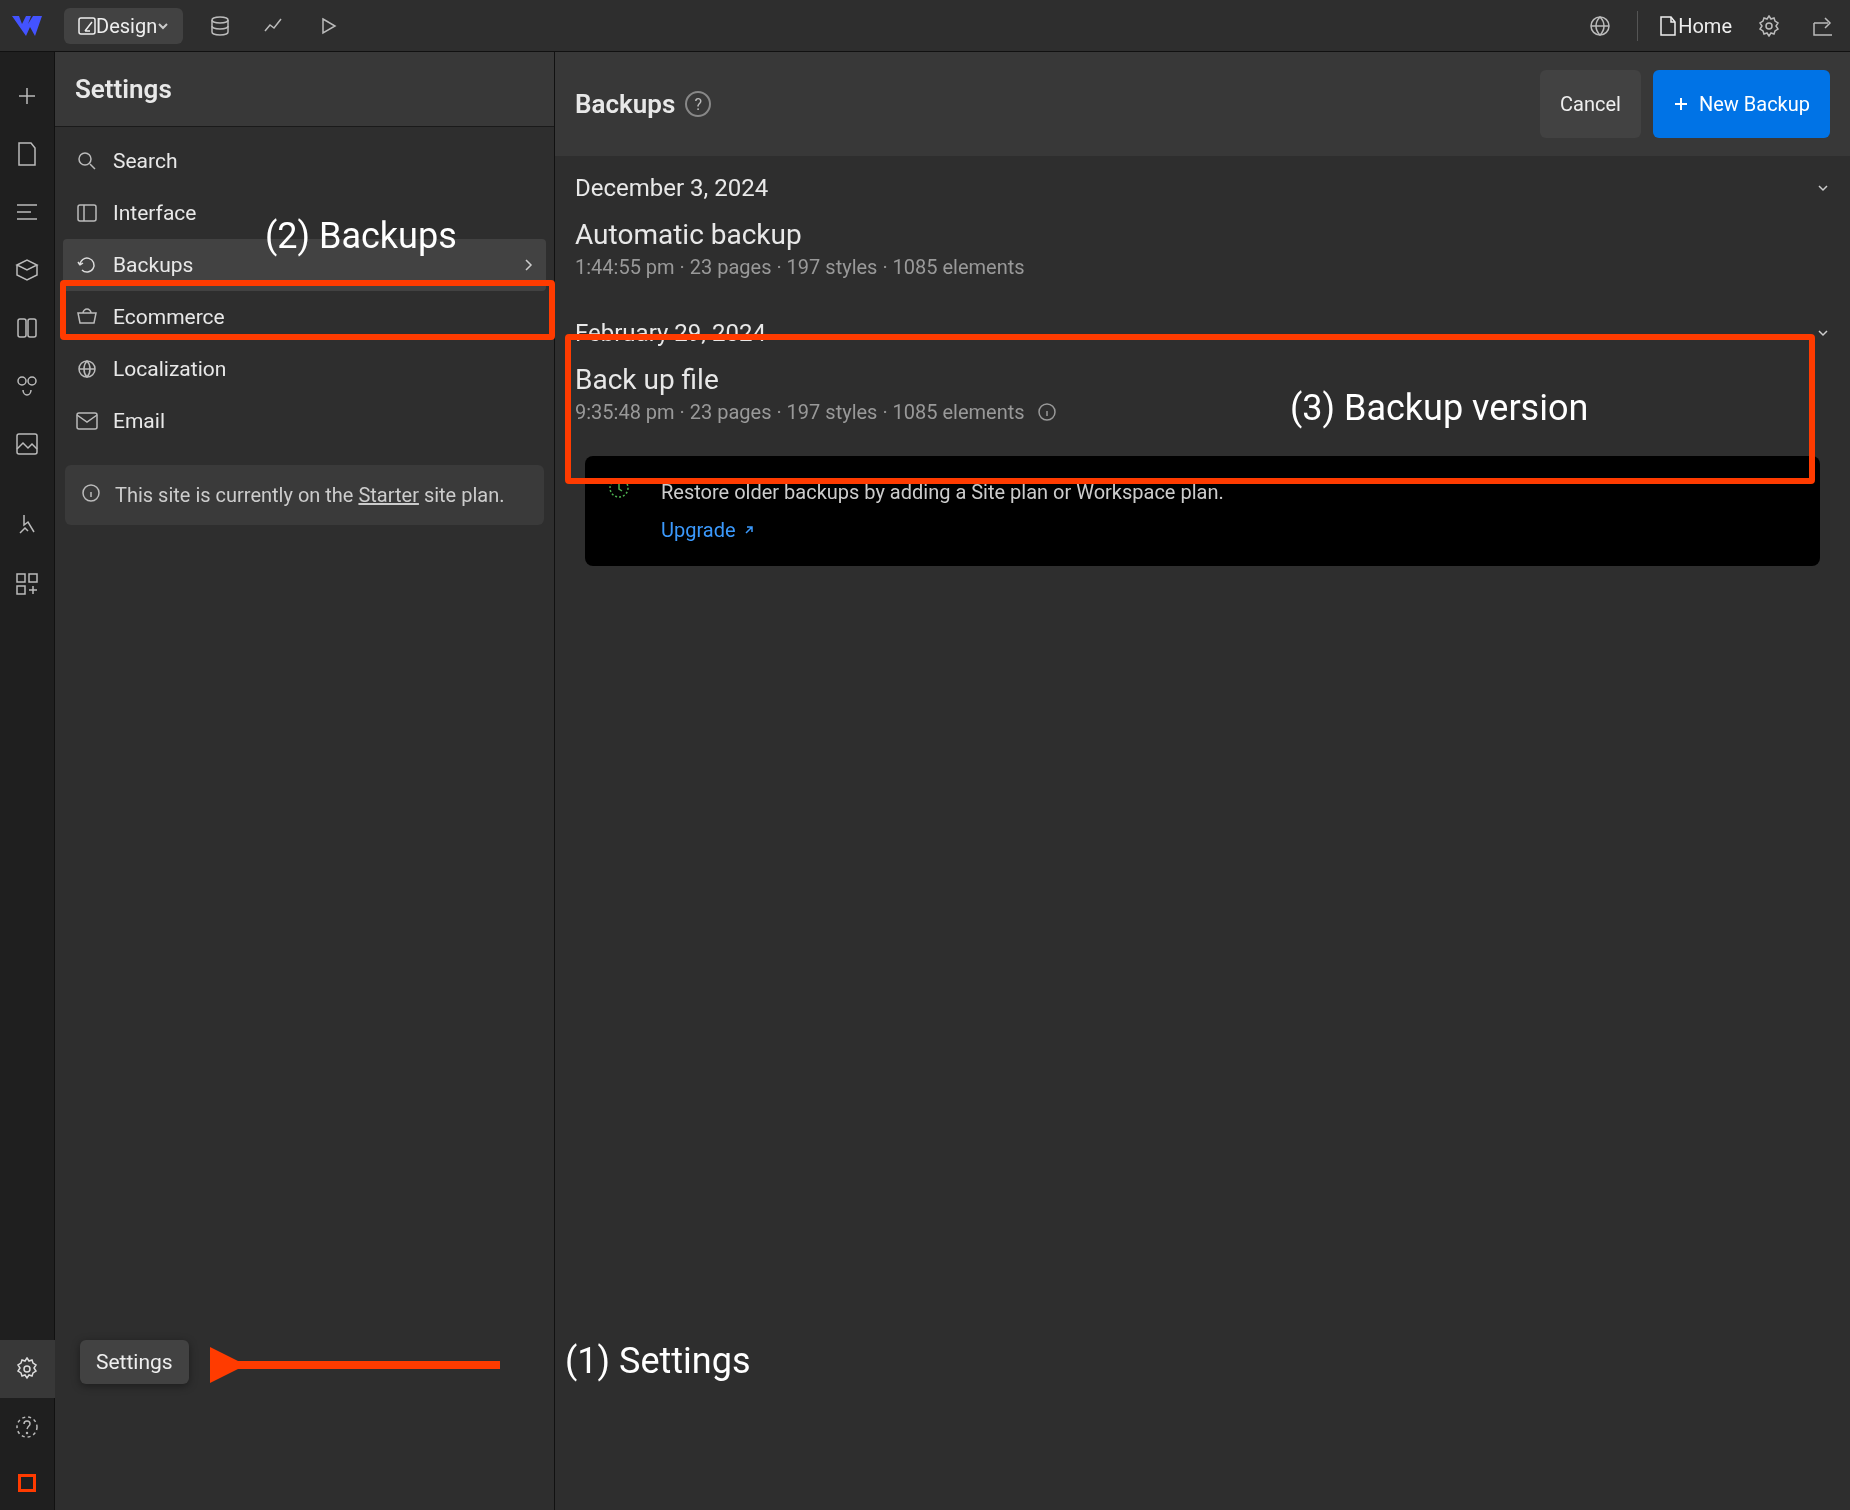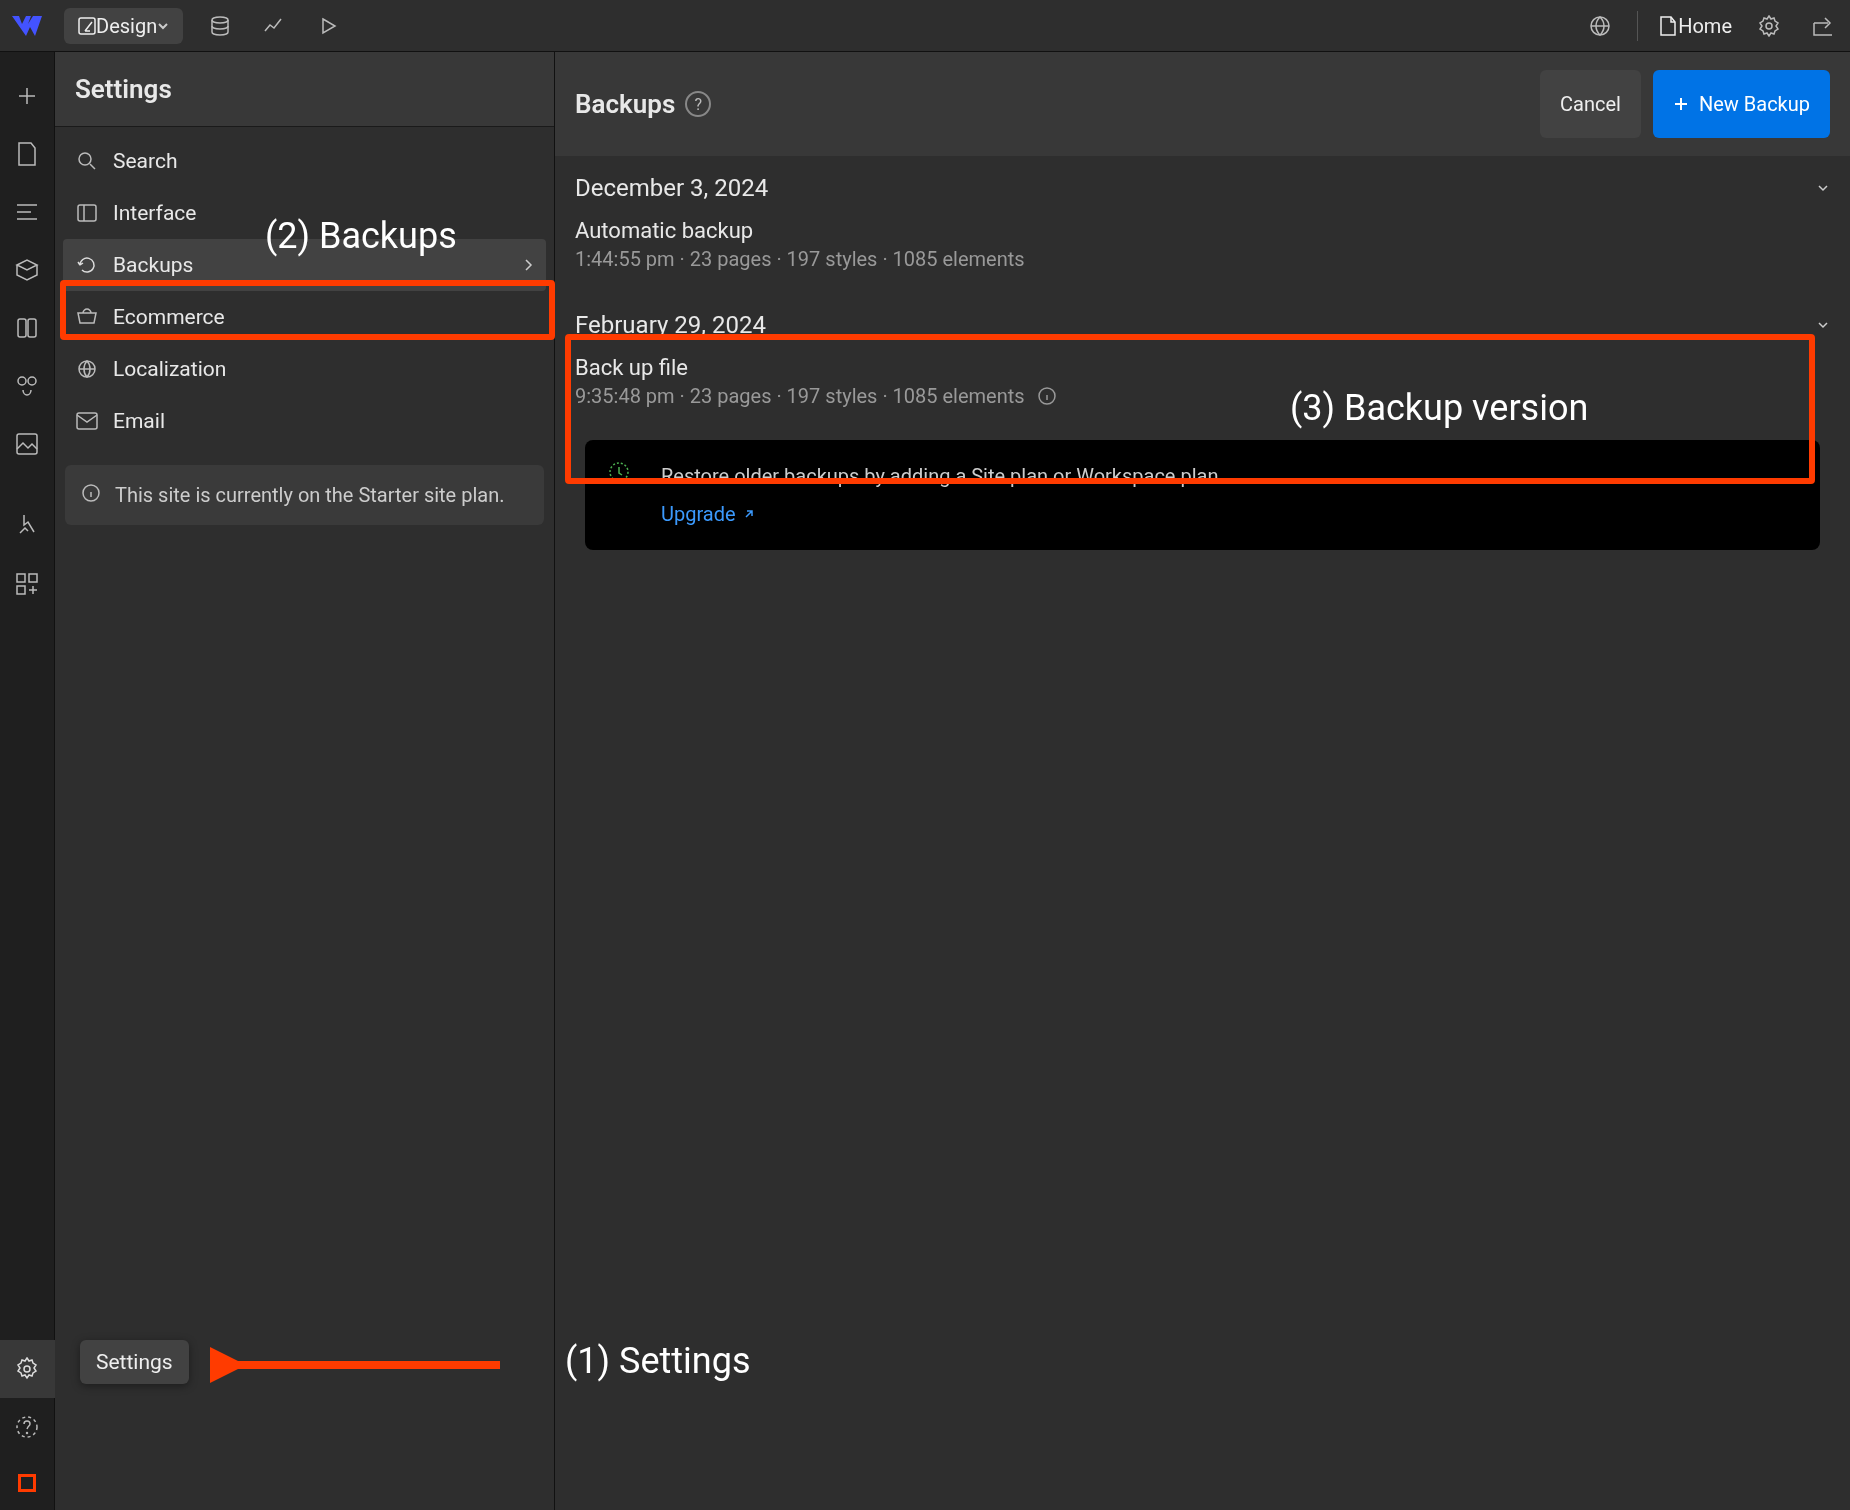--- a/index.html
+++ b/index.html
@@ -17,33 +17,33 @@
 .rail-icon.active{background:#383838}
 .rail-bottom{margin-top:auto}
 .settings-panel{width:500px;background:#2e2e2e;display:flex;flex-direction:column;border-right:1px solid #111}
 .settings-header{padding:22px 20px;font-size:26px;font-weight:600;border-bottom:1px solid #1a1a1a;background:#383838}
 .settings-list{padding:8px}
 .settings-item{display:flex;align-items:center;gap:14px;padding:14px 12px;border-radius:4px;color:#e8e8e8;font-size:21px}
 .settings-item.active{background:#424242}
 .settings-item .chev{margin-left:auto;color:#999}
 .ico{width:24px;height:24px;display:flex;align-items:center;justify-content:center;color:#bbb;flex-shrink:0}
 .plan-box{margin:10px;background:#3a3a3a;border-radius:6px;padding:16px 14px;display:flex;gap:12px;color:#ccc;font-size:20px;line-height:1.4}
-.plan-box .underline{}
+.plan-box .underline{text-decoration:underline}
 .main{flex:1;background:#2e2e2e;display:flex;flex-direction:column;position:relative}
 .main-header{display:flex;align-items:center;padding:18px 20px;gap:10px;background:#383838}
 .main-title{font-size:26px;font-weight:600}
 .help-circ{width:26px;height:26px;border:2px solid #888;border-radius:50%;display:flex;align-items:center;justify-content:center;font-size:16px;color:#bbb}
 .header-actions{margin-left:auto;display:flex;gap:12px}
 .btn-cancel{background:#424242;border:none;color:#eee;padding:10px 20px;border-radius:6px;font-size:20px}
 .btn-primary{background:#0073e6;border:none;color:#fff;padding:22px 20px;border-radius:6px;font-size:20px;display:flex;align-items:center;gap:10px}
 .backup-group{padding:18px 20px 22px}
 .group-date{font-size:24px;font-weight:400;display:flex;align-items:center}
 .group-date .chev{margin-left:auto;color:#999}
 .backup-row{margin-top:16px}
-.backup-name{font-size:22px;color:#e8e8e8}
+.backup-name{font-size:28px;color:#e8e8e8}
 .backup-meta{font-size:20px;color:#999;margin-top:4px;display:flex;align-items:center;gap:10px}
 .upgrade-box{margin:10px 30px;background:#000000;border-radius:8px;padding:20px 22px;display:flex;gap:30px}
 .upgrade-text{color:#ccc;line-height:1.6;font-size:20px}
 .upgrade-link{color:#3b99fc;display:inline-flex;align-items:center;gap:6px}
 .annot{position:absolute;color:#fff;font-size:36px;pointer-events:none}
 .highlight{position:absolute;border:6px solid #ff3b00;border-radius:4px;pointer-events:none}
 .tooltip{position:absolute;background:#424242;color:#eee;padding:10px 16px;border-radius:6px;font-size:21px;box-shadow:0 2px 8px rgba(0,0,0,.4)}
 .arrow{position:absolute;pointer-events:none}
 svg{display:block}
 .square-indicator{width:18px;height:18px;border:3px solid #ff3b00;margin:18px}

